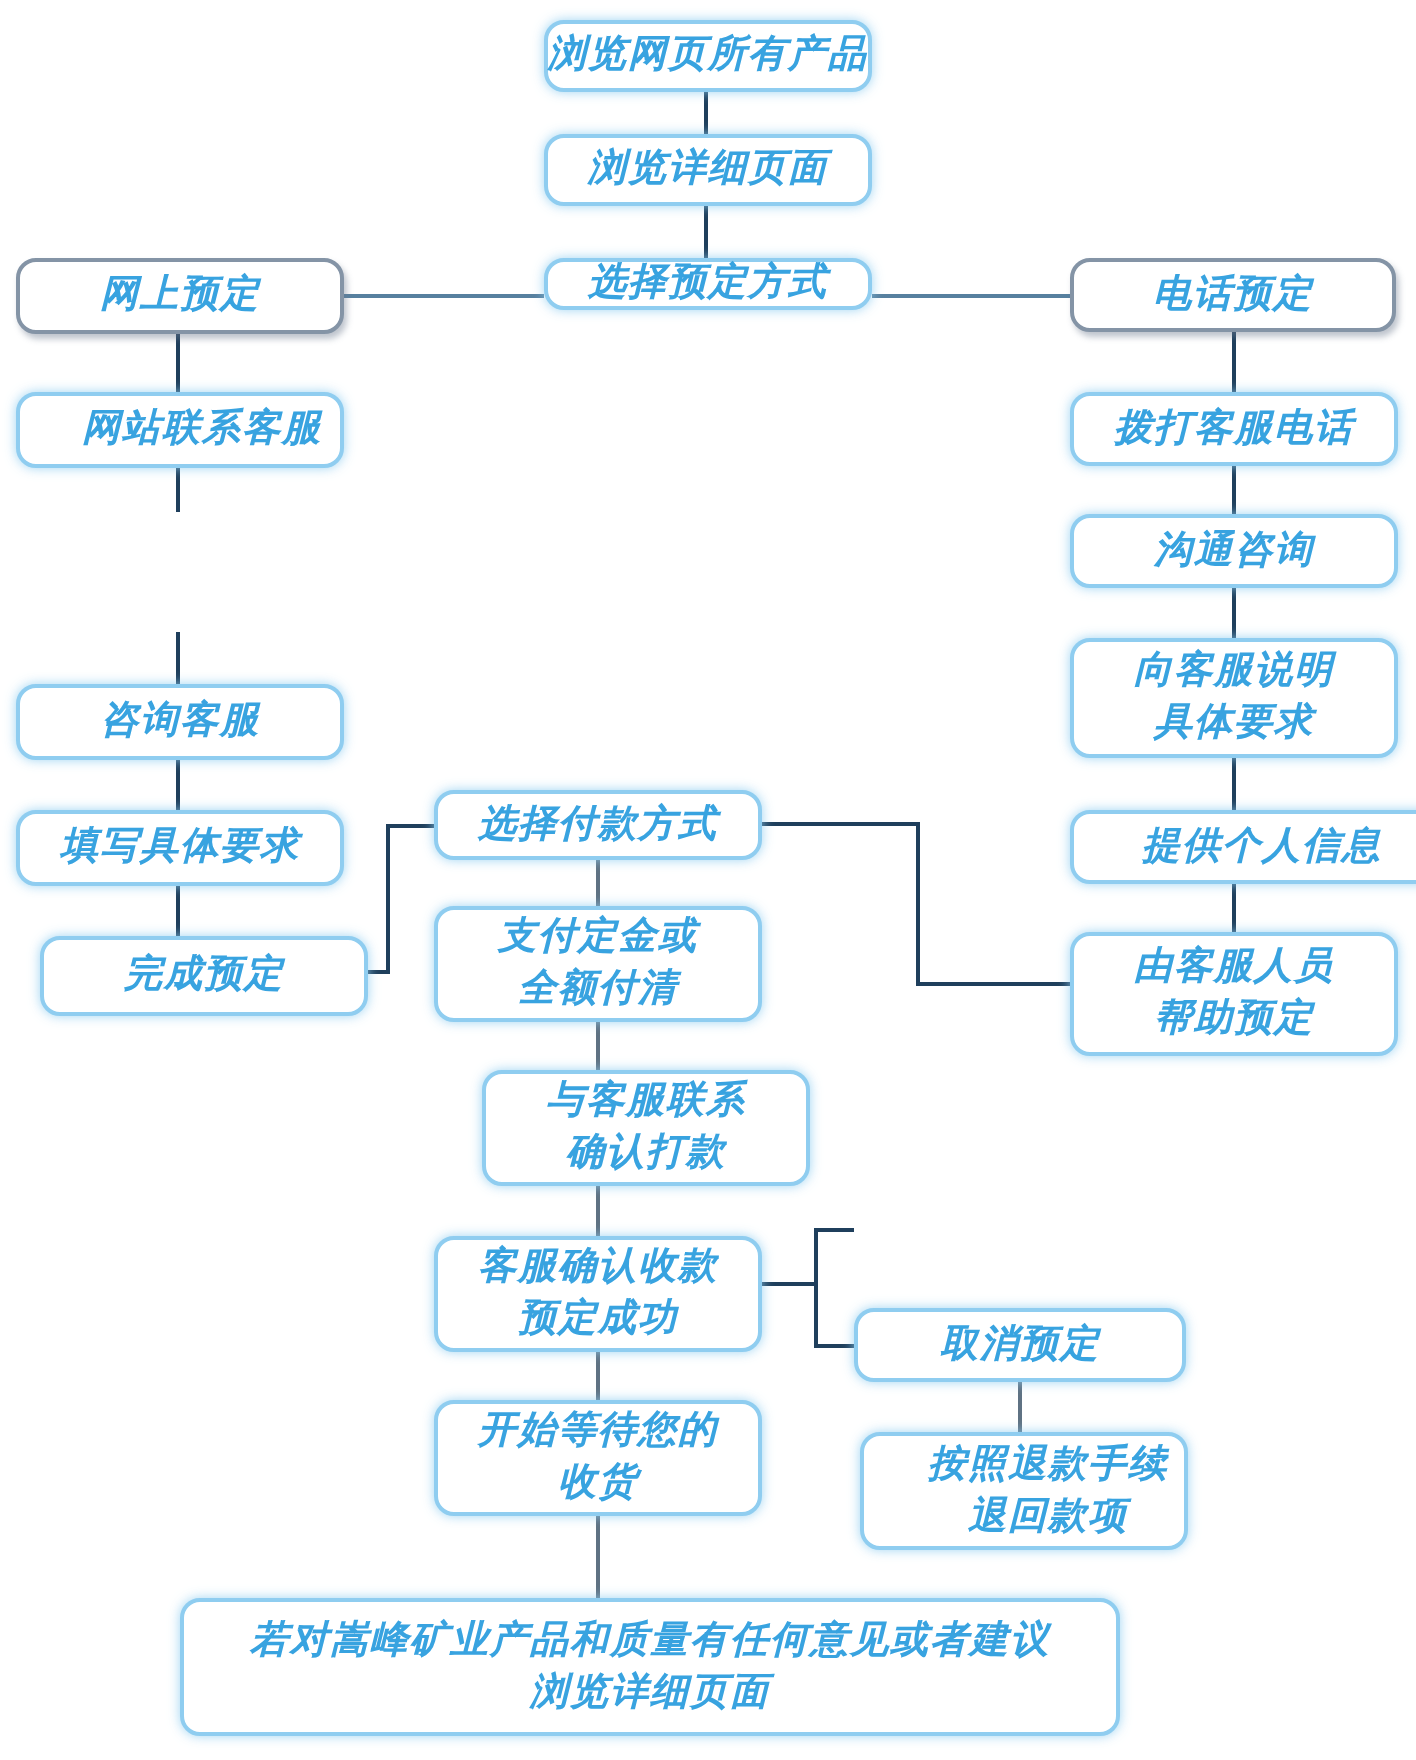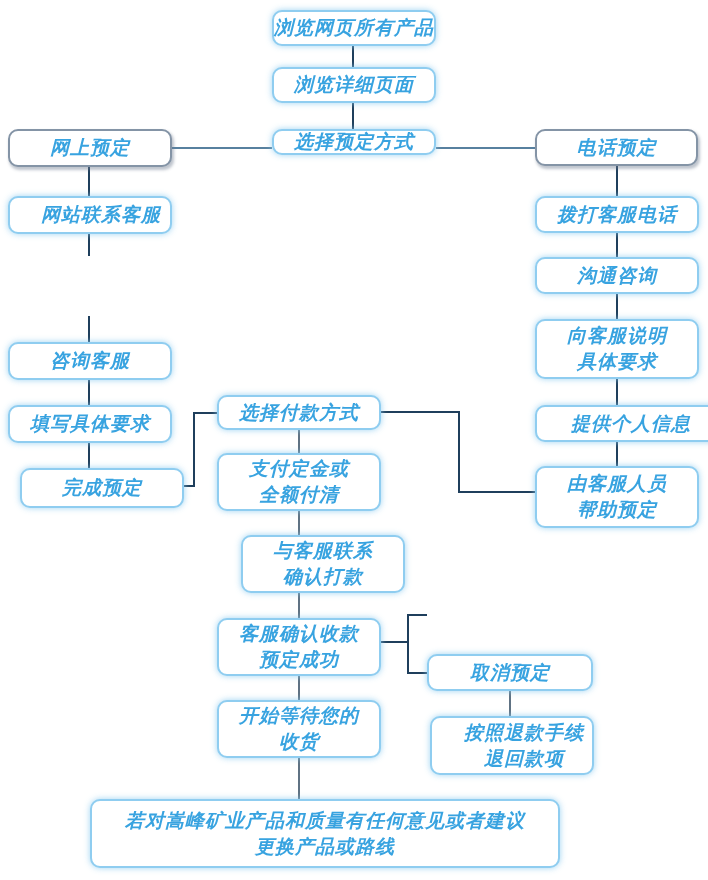--- a/index.html
+++ b/index.html
@@ -86,21 +86,21 @@
   <div class="node" style="left:217px;top:618px;width:164px;height:58px;">客服确认收款
 预定成功</div>
   <div class="node" style="left:217px;top:700px;width:164px;height:58px;">开始等待您的
 收货</div>
 
   <div class="node" style="left:427px;top:654px;width:166px;height:37px;">取消预定</div>
   <div class="node" style="left:430px;top:716px;width:164px;height:59px;padding-left:24px;">按照退款手续
 退回款项</div>
 
   <div class="node" style="left:90px;top:799px;width:470px;height:69px;">若对嵩峰矿业产品和质量有任何意见或者建议
-更换产品或路线</div>
+浏览详细页面</div>
 
   <div class="line v" style="left:352px;top:46px;height:21px;"></div>
   <div class="line v" style="left:352px;top:103px;height:26px;"></div>
   <div class="line v" style="left:88px;top:167px;height:29px;"></div>
   <div class="line v" style="left:88px;top:234px;height:22px;"></div>
   <div class="line v" style="left:88px;top:316px;height:26px;"></div>
   <div class="line v" style="left:88px;top:380px;height:25px;"></div>
   <div class="line v" style="left:88px;top:443px;height:25px;"></div>
   <div class="line v" style="left:616px;top:166px;height:30px;"></div>
   <div class="line v" style="left:616px;top:233px;height:24px;"></div>

